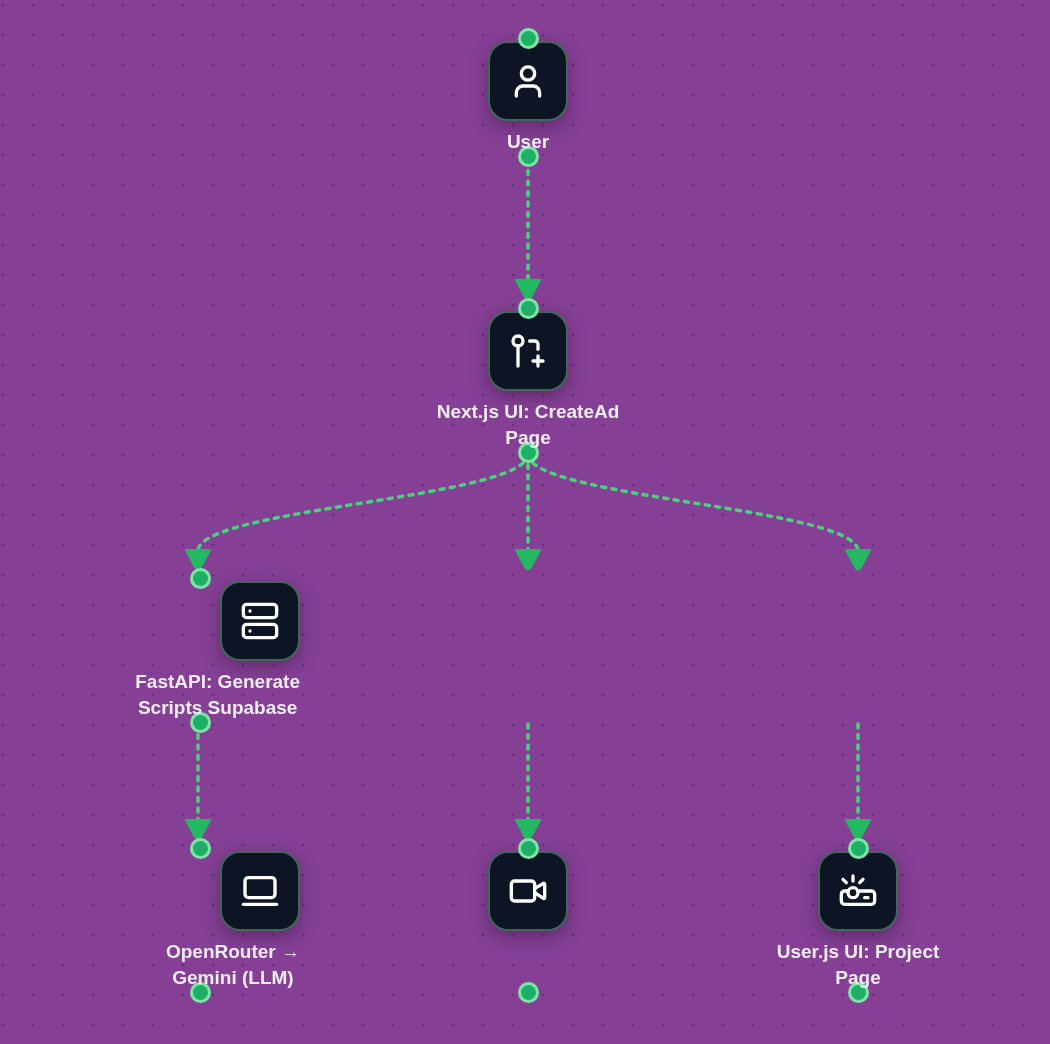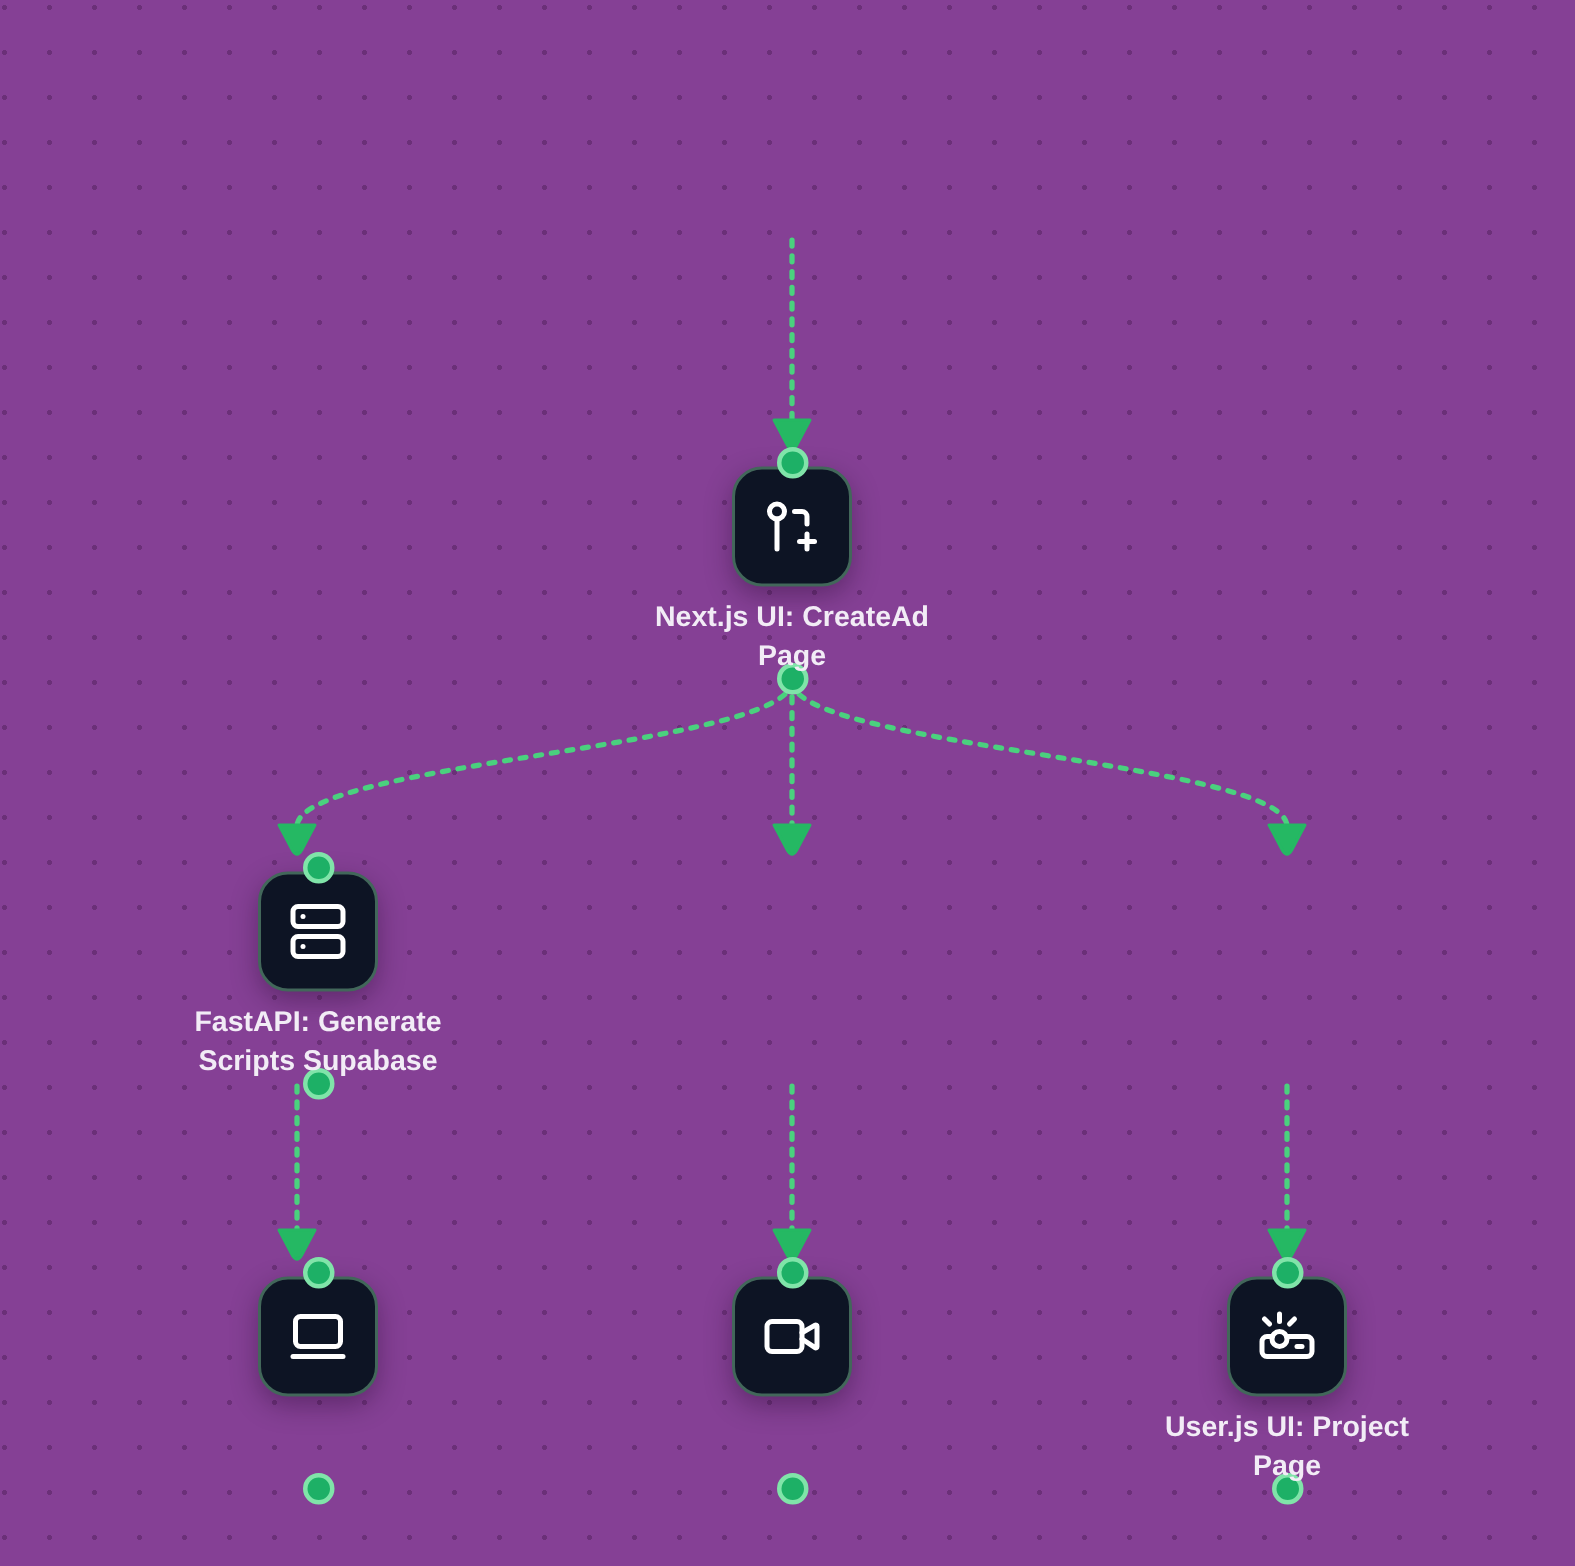--- a/index.html
+++ b/index.html
@@ -88,21 +88,21 @@
     border-radius: 50%;
     background: #1db066;
     border: 3px solid #80e4a9;
     box-sizing: border-box;
     z-index: 1;
     cursor: crosshair;
   }
   .handle-top { top: -13px; }
   .handle-bottom { bottom: -12px; }
   
-  .col-left   { left: 112px; }
+  .col-left   { left: 100px; align-items: flex-end; }
   .col-center { left: 428px; }
   .col-right  { left: 758px; }
   .row-1 { top: 41px;  height: 114px; }
   .row-2 { top: 311px; height: 140px; }
   .row-3 { top: 581px; height: 140px; }
   .row-4 { top: 851px; height: 140px; }
 </style>
 </head>
 <body>
 
@@ -125,20 +125,33 @@
     <path class="edge" d="M198 724 L198 821"></path>
     <path class="arrow" transform="translate(198,840)" d="M-12 -20 L12 -20 L3 -3 Q0 2 -3 -3 Z"></path>
 
     <path class="edge" d="M528 724 L528 821"></path>
     <path class="arrow" transform="translate(528,840)" d="M-12 -20 L12 -20 L3 -3 Q0 2 -3 -3 Z"></path>
 
     <path class="edge" d="M858 724 L858 821"></path>
     <path class="arrow" transform="translate(858,840)" d="M-12 -20 L12 -20 L3 -3 Q0 2 -3 -3 Z"></path>
   </svg>
 
+  <div class="node col-center row-1">
+    <span class="handle handle-top"></span>
+    <div class="icon-box">
+      <svg viewBox="0 0 24 24">
+        <circle cx="12" cy="7.5" r="4"></circle>
+        <path d="M19 21v-2a4 4 0 0 0-4-4H9a4 4 0 0 0-4 4v2"></path>
+      </svg>
+    </div>
+    <div class="node-label">
+      <span>User</span>
+    </div>
+    <span class="handle handle-bottom"></span>
+  </div>
 
   <div class="node col-center row-2">
     <span class="handle handle-top"></span>
     <div class="icon-box">
       <svg viewBox="0 0 24 24">
         <circle cx="6" cy="6" r="3"></circle>
         <path d="M6 9v12"></path>
         <path d="M13 6h3a2 2 0 0 1 2 2v3"></path>
         <path d="M18 15v6"></path>
         <path d="M21 18h-6"></path>
@@ -170,20 +183,24 @@
 
 
 
   <div class="node col-left row-4">
     <span class="handle handle-top"></span>
     <div class="icon-box">
       <svg viewBox="0 0 24 24">
         <rect x="3" y="4" width="18" height="12" rx="2"></rect>
         <path d="M2 20h20"></path>
       </svg>
+    </div>
+    <div class="node-label">
+      <span>OpenRouter →</span>
+      <span>Gemini (LLM)</span>
     </div>
     <span class="handle handle-bottom"></span>
   </div>
 
   <div class="node col-center row-4">
     <span class="handle handle-top"></span>
     <div class="icon-box">
       <svg viewBox="0 0 24 24">
         <path d="m16 13 5.223 3.482a.5.5 0 0 0 .777-.416V7.87a.5.5 0 0 0-.752-.432L16 10.5"></path>
         <rect x="2" y="6" width="14" height="12" rx="2"></rect>

